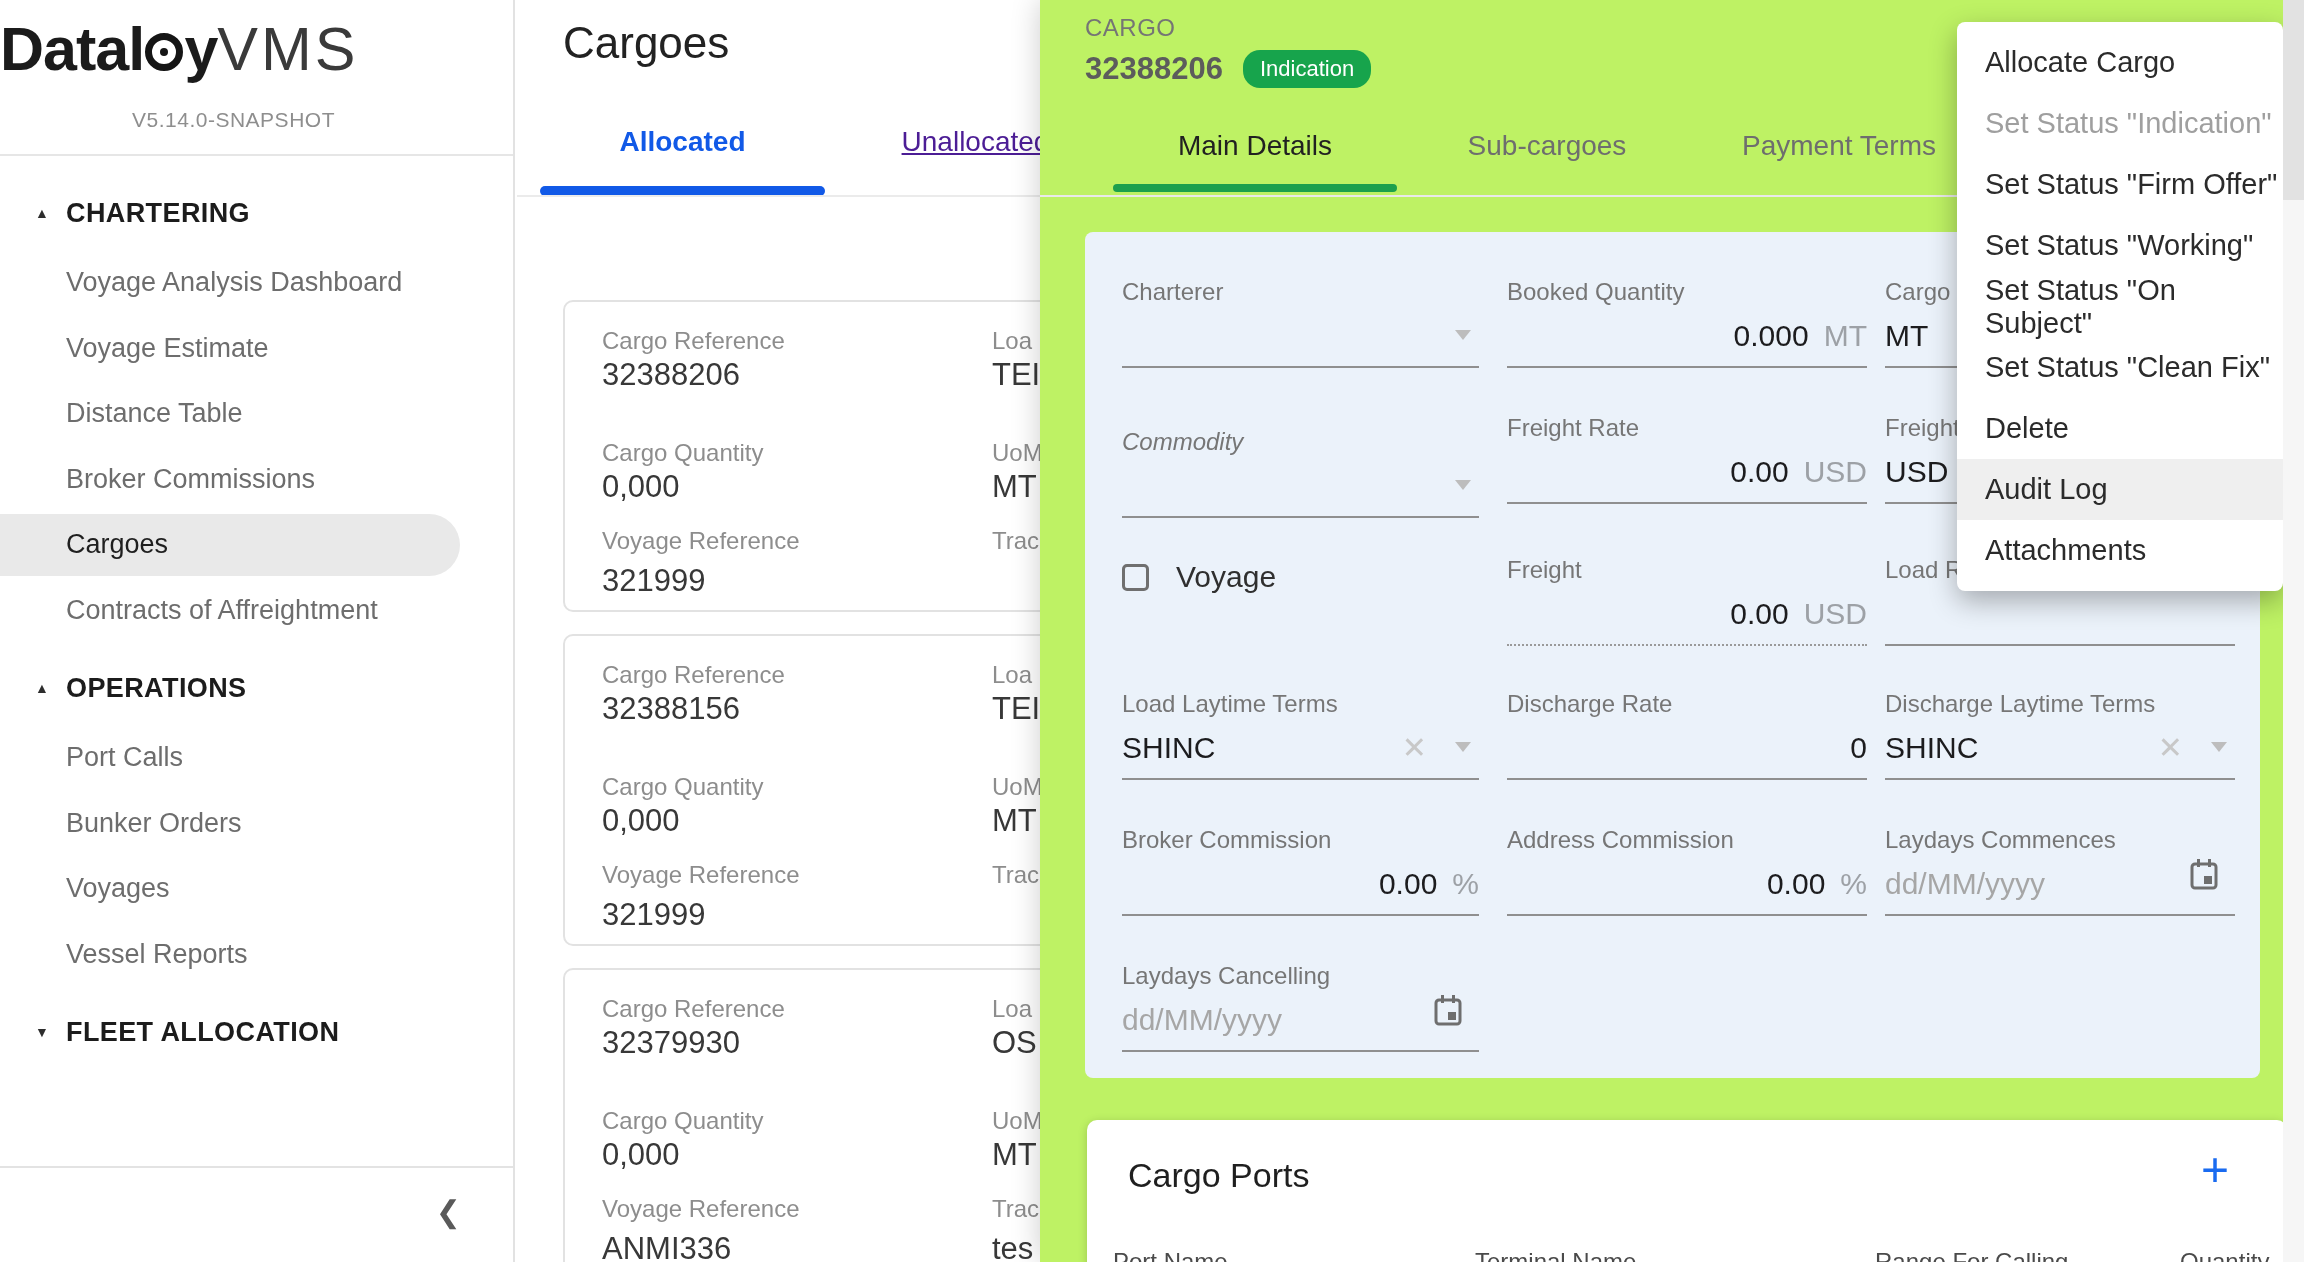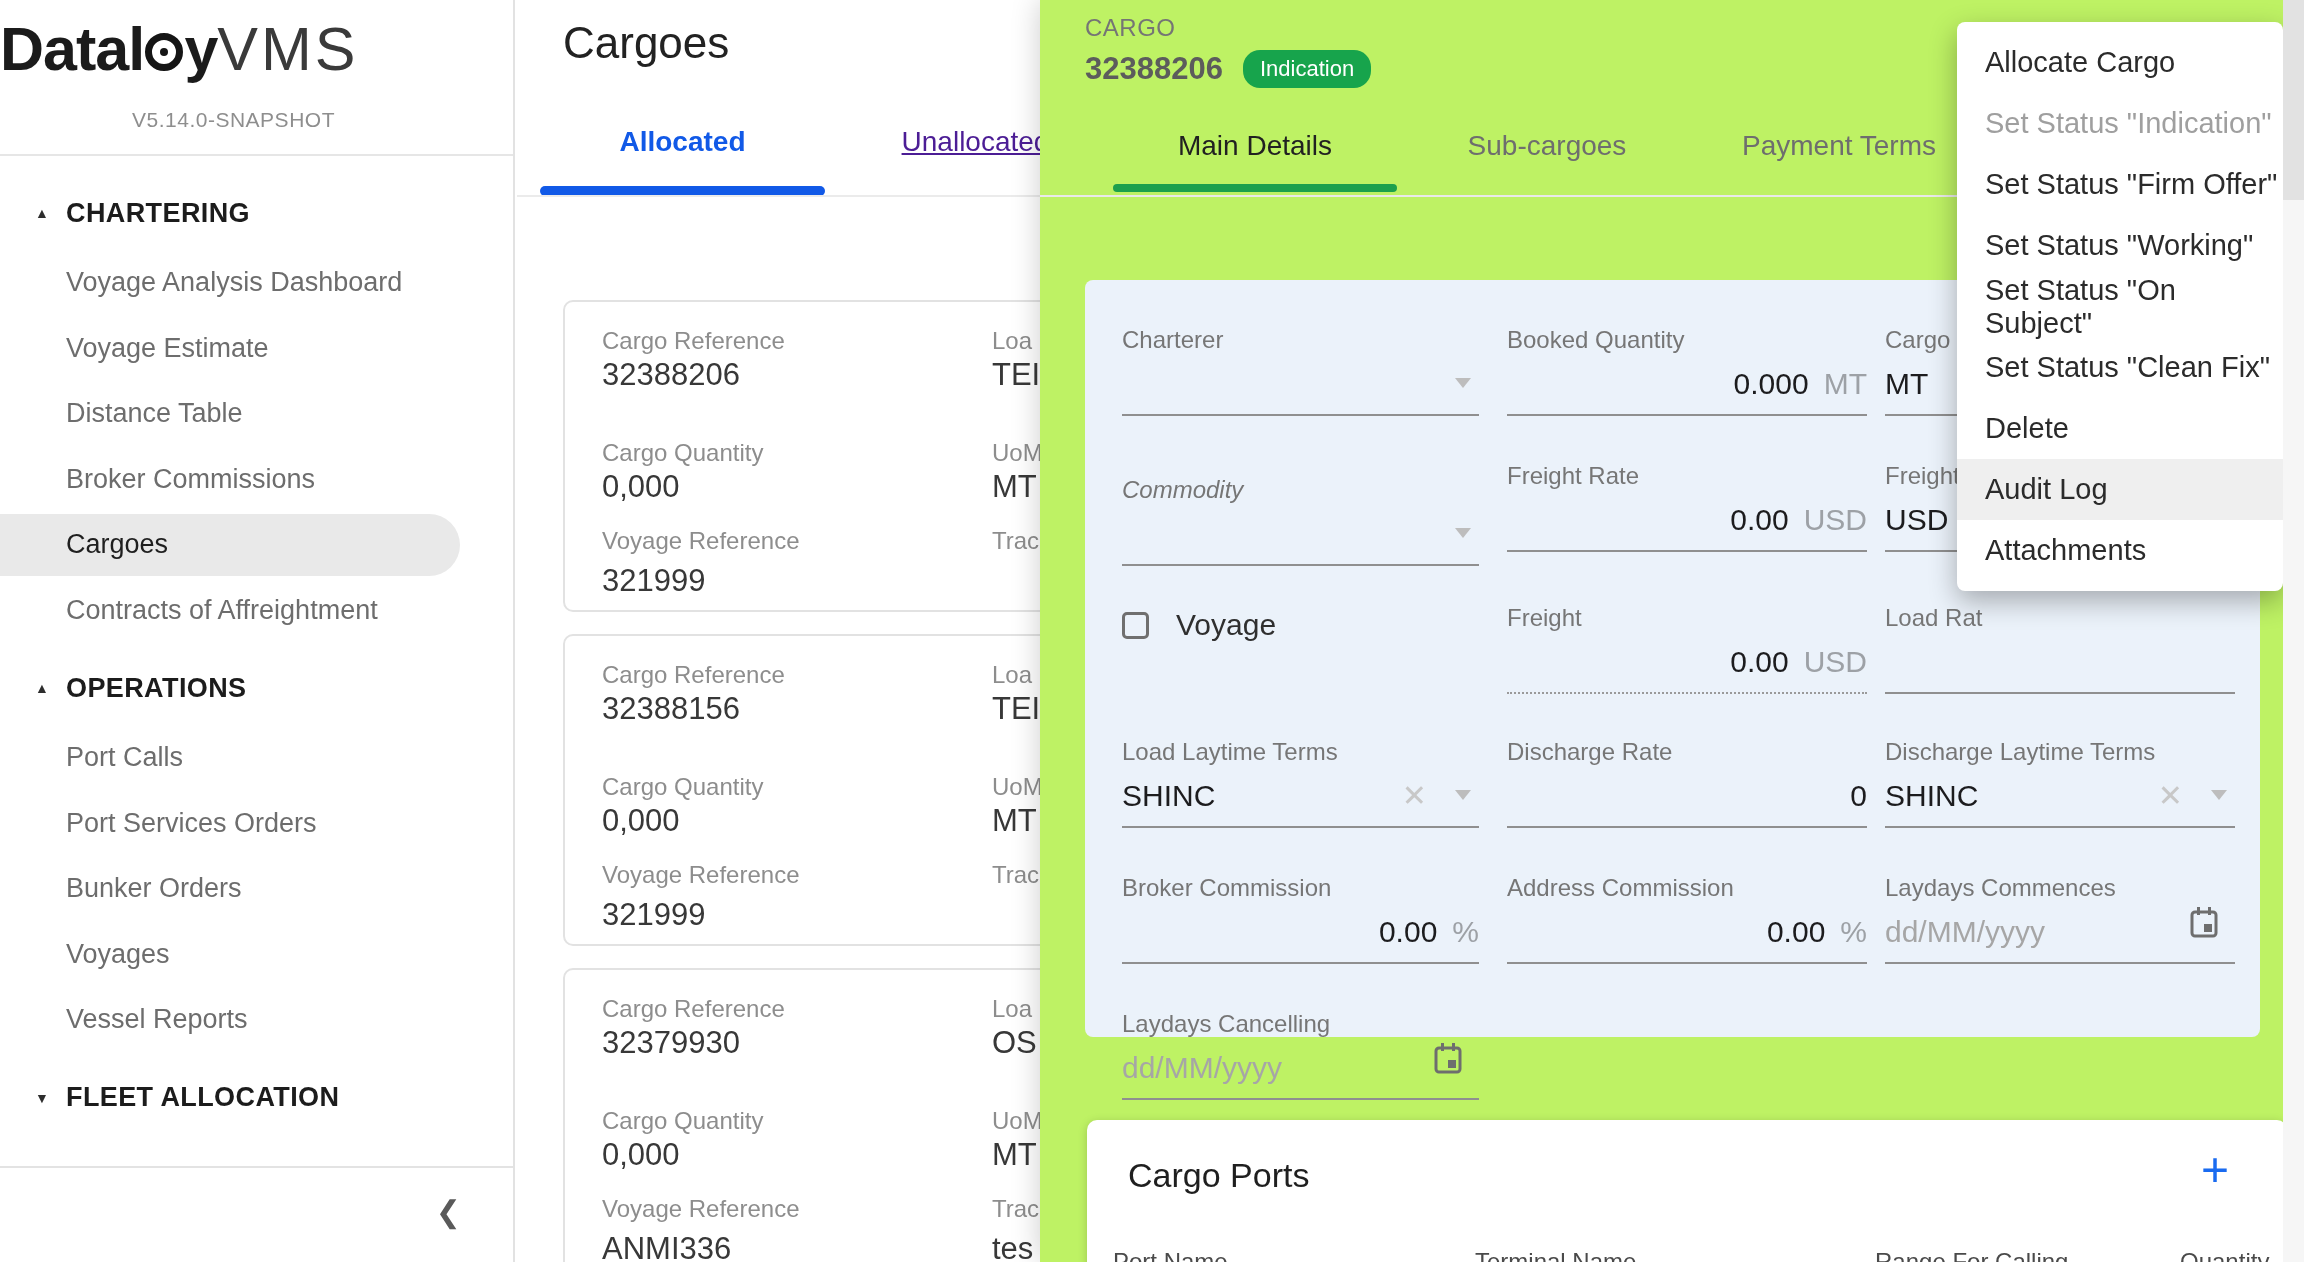--- a/index.html
+++ b/index.html
@@ -48,21 +48,21 @@
   #dlg-entity{position:absolute;left:45px;top:14px;font-size:24px;color:#757575;letter-spacing:.5px;}
   #dlg-ref-row{position:absolute;left:45px;top:50px;display:flex;align-items:center;}
   #dlg-ref{font-size:31px;font-weight:700;color:#5c5c5c;}
   #dlg-badge{margin-left:20px;background:#17a44c;color:#fff;font-size:22px;padding:6px 17px;border-radius:17px;}
   .dlg-tab{position:absolute;top:130px;width:292px;text-align:center;font-size:28px;color:#6e6e6e;cursor:pointer;}
   #dlg-tab-0{left:69px;color:#212121;font-weight:500;}
   #dlg-tab-1{left:361px;}
   #dlg-tab-2{left:653px;}
   #dlg-tab-indicator{position:absolute;left:73px;top:184px;width:284px;height:8px;background:#1ba04d;border-radius:4px;}
   #dlg-tabs-hairline{position:absolute;left:0;right:0;top:195px;border-top:2px solid #e9e9e9;}
-  #form-panel{position:absolute;left:45px;top:232px;width:1175px;height:757px;background:#ebf2fa;border-radius:8px;margin-top:48px;}
+  #form-panel{position:absolute;left:45px;top:232px;width:1175px;height:846px;background:#ebf2fa;border-radius:8px;}
   .field{position:absolute;}
   .c1{left:37px;width:357px;} .c2{left:422px;width:360px;} .c3{left:800px;width:350px;}
   .f-label{font-size:24px;color:#767676;white-space:nowrap;}
   .f-value{position:absolute;left:0;right:0;top:36px;height:44px;display:flex;align-items:center;font-size:30px;color:#1c1c1e;}
   .f-value.right{justify-content:flex-end;}
   .f-suffix{color:#9da1a6;margin-left:15px;}
   .f-line{position:absolute;left:0;right:0;top:88px;border-top:2px solid #8f8f8f;}
   .f-line.dotted{border-top:2px dotted #9a9a9a;}
   .placeholder{color:#a6a6a6;}
   .caret{position:absolute;right:8px;top:52px;width:0;height:0;border-left:8px solid transparent;
@@ -119,23 +119,20 @@
         </div>
         <div class="nav-item">
           <span>Contracts of Affreightment</span>
         </div>
         <div class="sec-h">
           <span class="sec-arrow">▲</span>
           <span class="sec-label">OPERATIONS</span>
         </div>
         <div class="nav-item">
           <span>Port Calls</span>
-        </div>
-        <div class="nav-item">
-          <span>Port Services Orders</span>
         </div>
         <div class="nav-item">
           <span>Bunker Orders</span>
         </div>
         <div class="nav-item">
           <span>Voyages</span>
         </div>
         <div class="nav-item">
           <span>Vessel Reports</span>
         </div>

